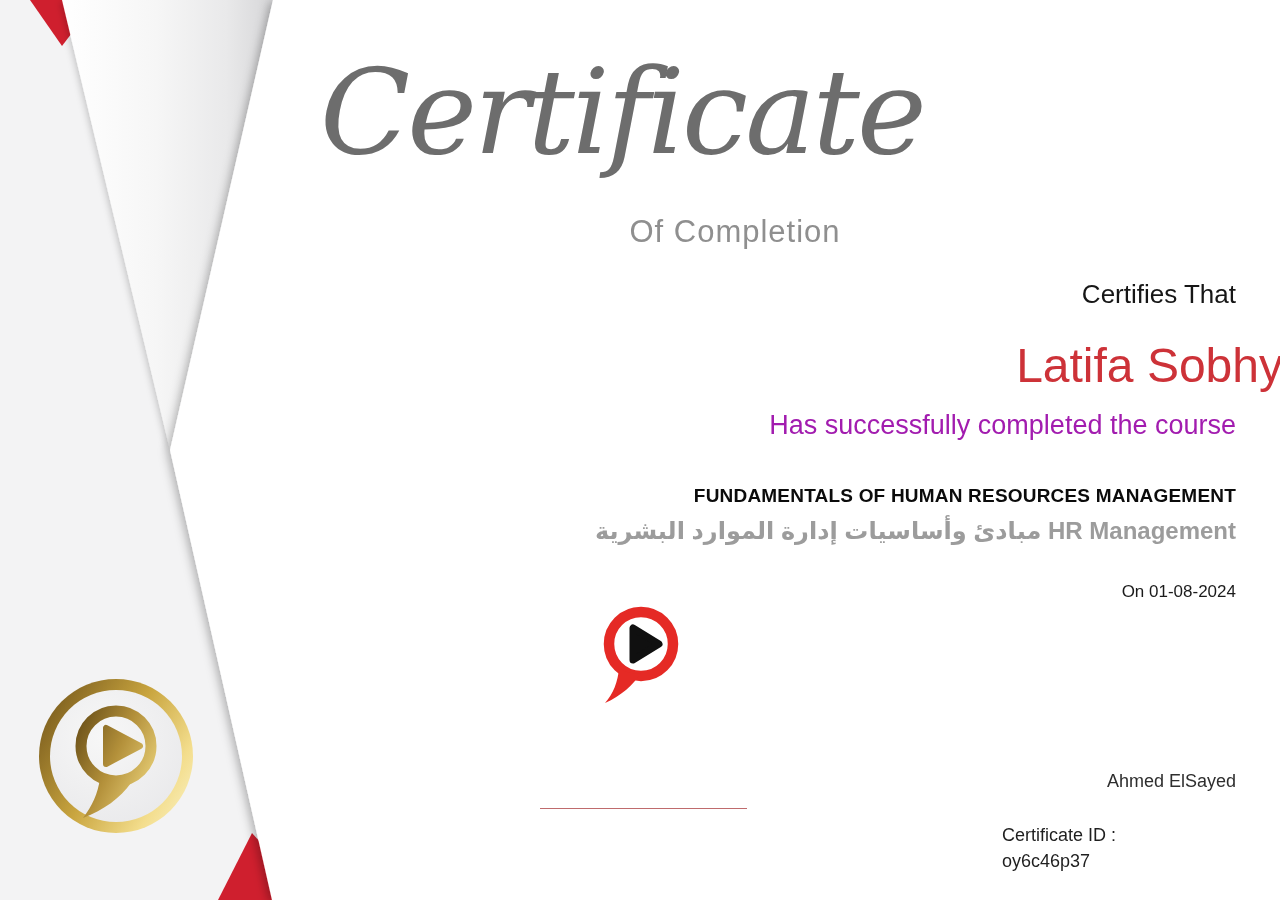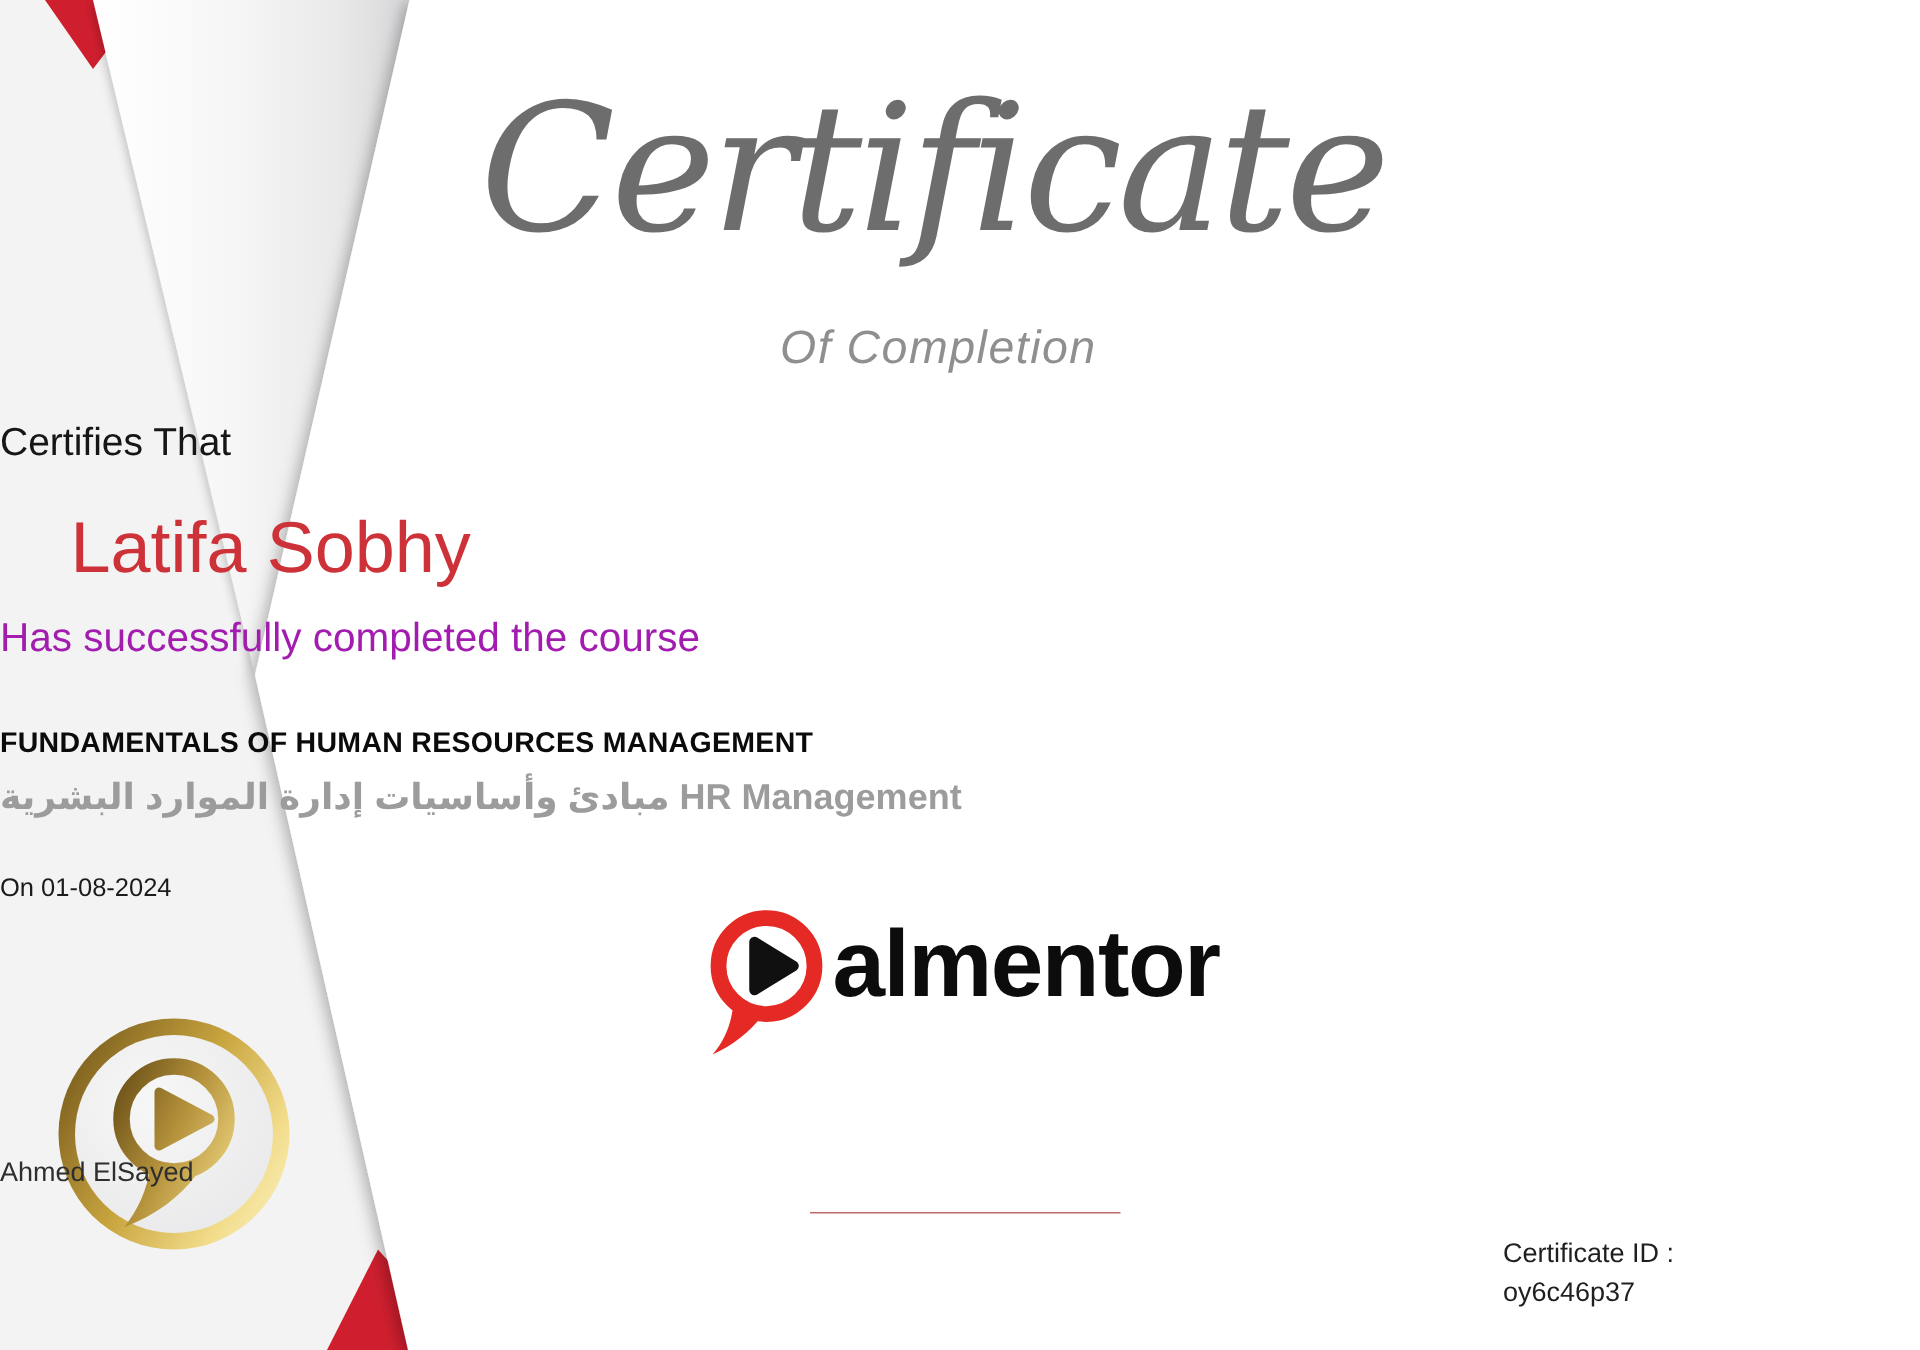--- a/index.html
+++ b/index.html
@@ -12,24 +12,24 @@
   .abs{position:absolute;}
   #bg-decor{position:absolute;left:0;top:0;width:1280px;height:900px;}
 
   .heading-script{
     left:320px;top:36px;width:645px;text-align:left;
     font-family:"DejaVu Serif","Liberation Serif",serif;
     font-style:italic;font-size:118px;line-height:1.3;
     color:#6d6d6d;letter-spacing:-3px;white-space:nowrap;
   }
   .heading-sub{
-    left:520px;top:214px;width:430px;text-align:left;
-    font-size:31px;color:#8f8f8f;letter-spacing:1px;font-style:italic;
+    left:520px;top:214px;width:430px;text-align:center;
+    font-size:31px;color:#8f8f8f;letter-spacing:1px;
   }
-  .center-line{left:0;width:1236px;text-align:left;}
+  .center-line{left:0;width:1236px;text-align:right;}
   .certifies{top:279px;font-size:26px;color:#161616;}
   .recipient{top:338px;font-size:48px;color:#cd3238;padding-left:47px;}
   .completed{top:410px;font-size:27px;color:#a21caf;}
   .course-en{top:485px;font-size:19px;font-weight:bold;color:#0b0b0b;letter-spacing:.2px;}
   .course-ar{top:517px;font-size:24px;font-weight:bold;color:#9c9c9c;}
   .date-line{top:582px;font-size:17px;color:#1b1b1b;}
 
   .logo-row{
     left:0;top:604px;width:1280px;height:102px;
     display:flex;justify-content:center;align-items:flex-start;
@@ -108,21 +108,20 @@
 <div class="abs center-line course-en">FUNDAMENTALS OF HUMAN RESOURCES MANAGEMENT</div>
 <div class="abs center-line course-ar">مبادئ وأساسيات إدارة الموارد البشرية HR Management</div>
 <div class="abs center-line date-line">On 01-08-2024</div>
 
 <div class="abs logo-row">
   <svg class="logo-icon" viewBox="0 0 86 102" aria-hidden="true">
     <circle cx="44" cy="40" r="32" fill="none" stroke="#e52a25" stroke-width="10.5"></circle>
     <polygon points="36,24 36,56 62,40" fill="#101010" stroke="#101010" stroke-width="7" stroke-linejoin="round"></polygon>
     <path d="M 22,64 C 21,78 16,90 8,99 C 24,92 36,81 44,69 C 35,70 27,68 22,64 Z" fill="#e52a25"></path>
   </svg>
-  <span class="logo-word">almentor</span>
 </div>
 
 <div class="abs center-line signer">Ahmed ElSayed</div>
 <div class="abs sig-line"></div>
 
 <div class="abs cert-id">
   <div>Certificate ID :</div>
   <div>oy6c46p37</div>
 </div>
 

